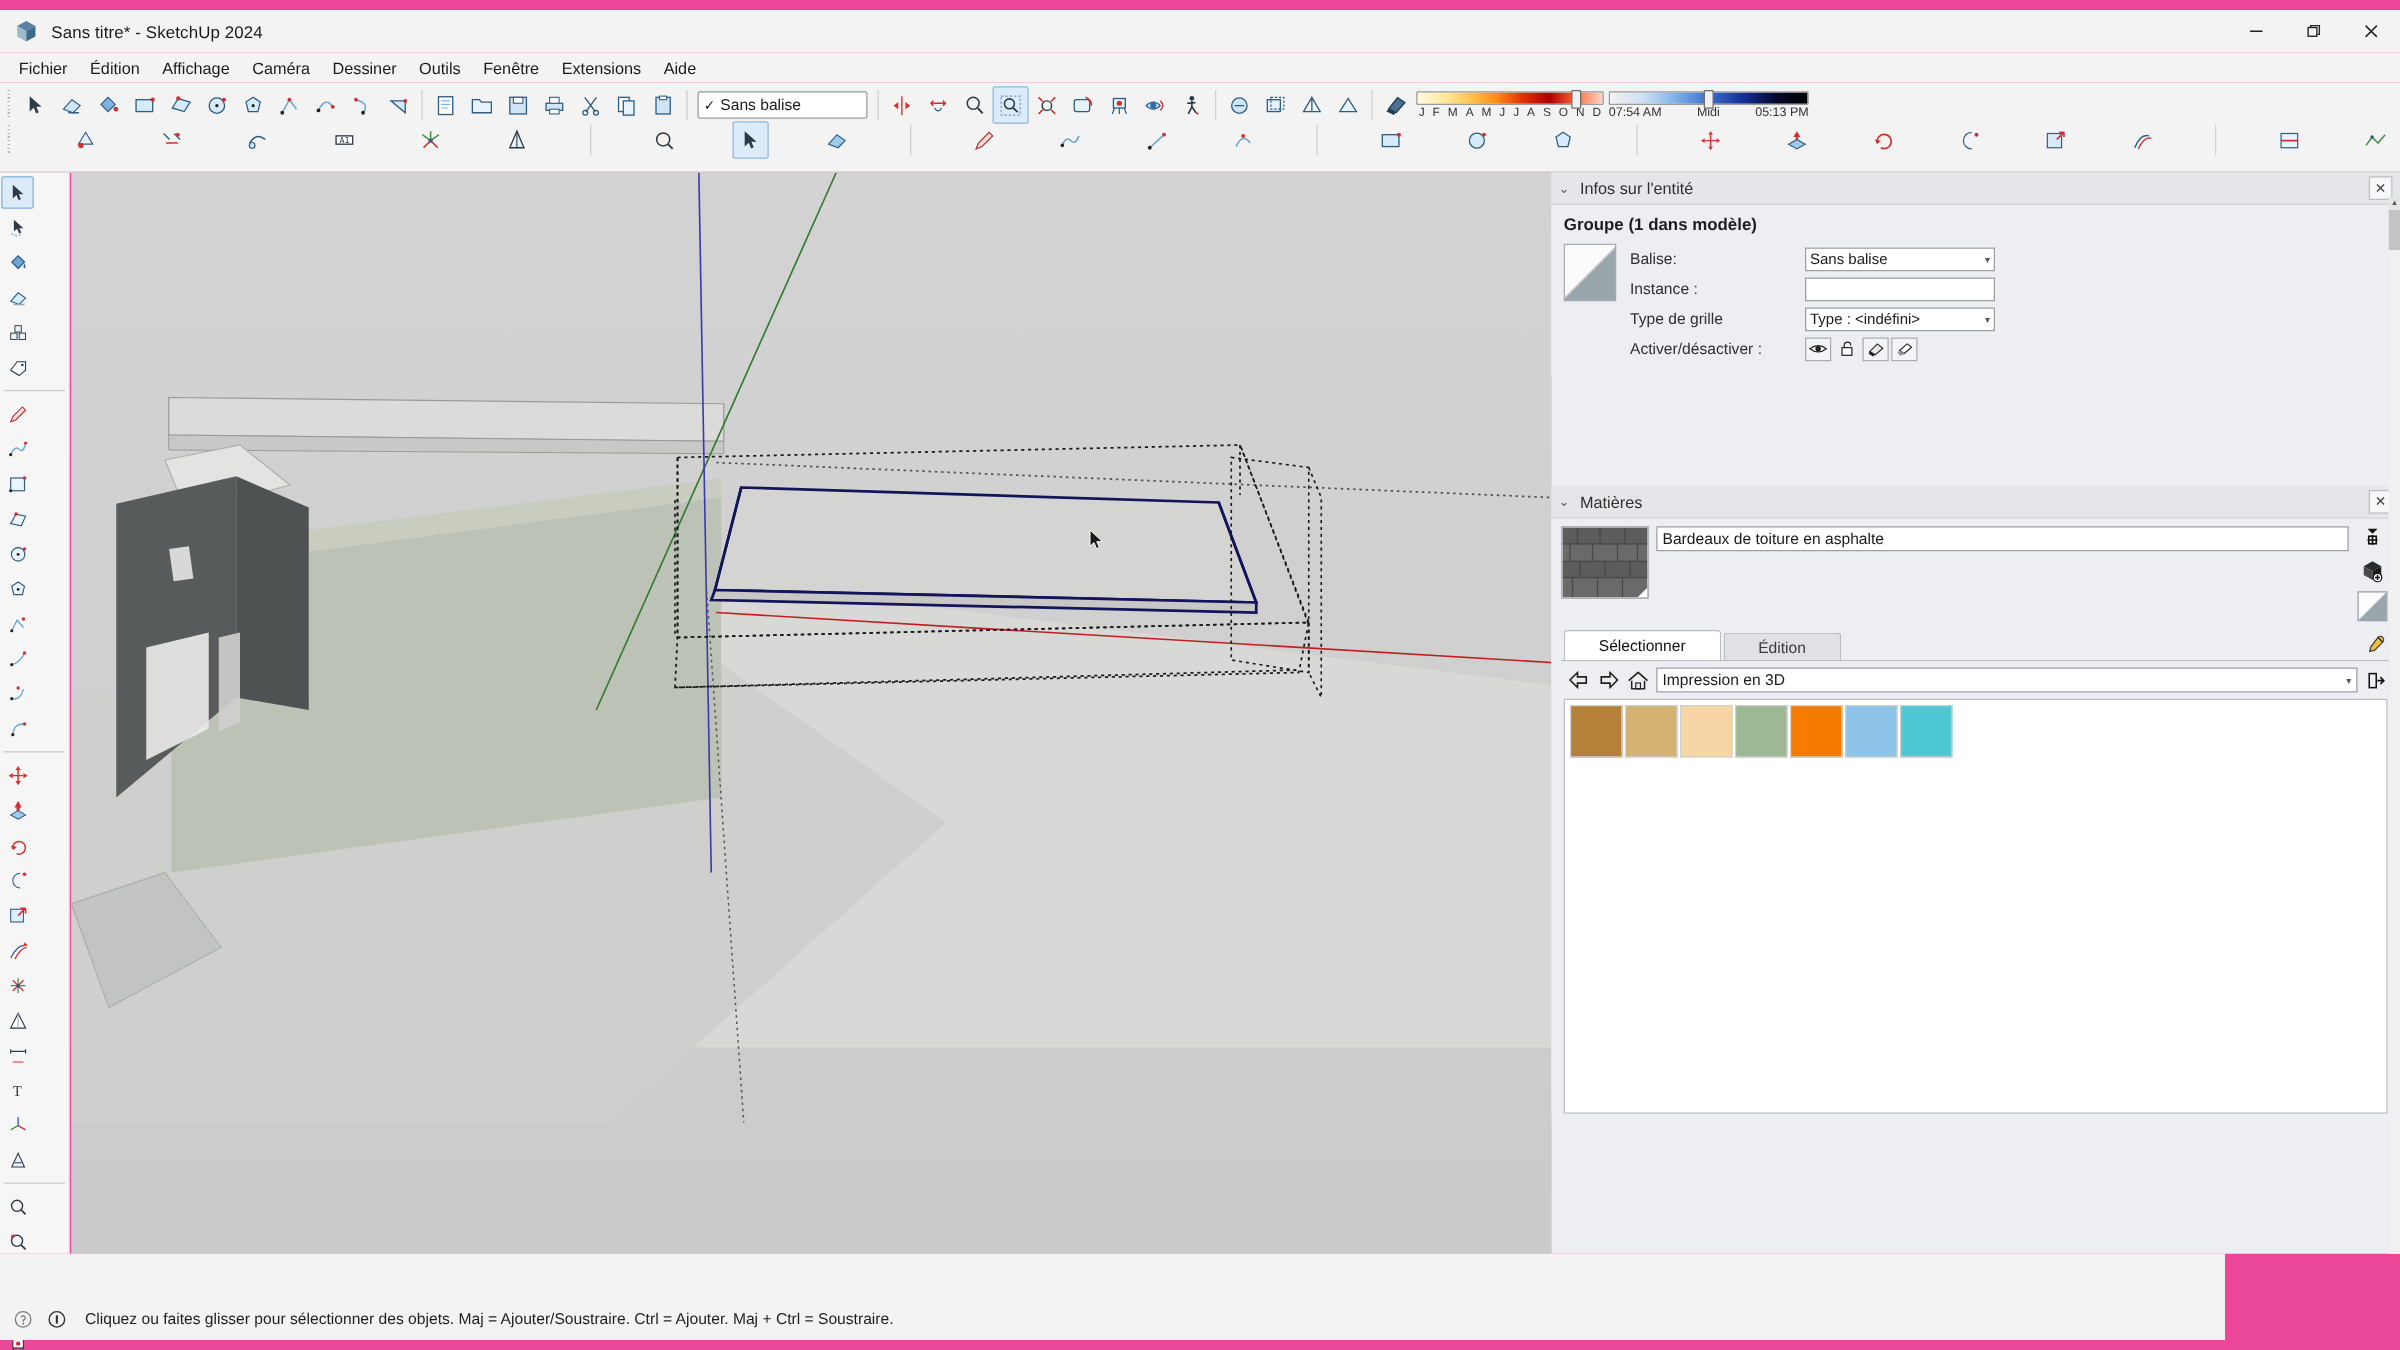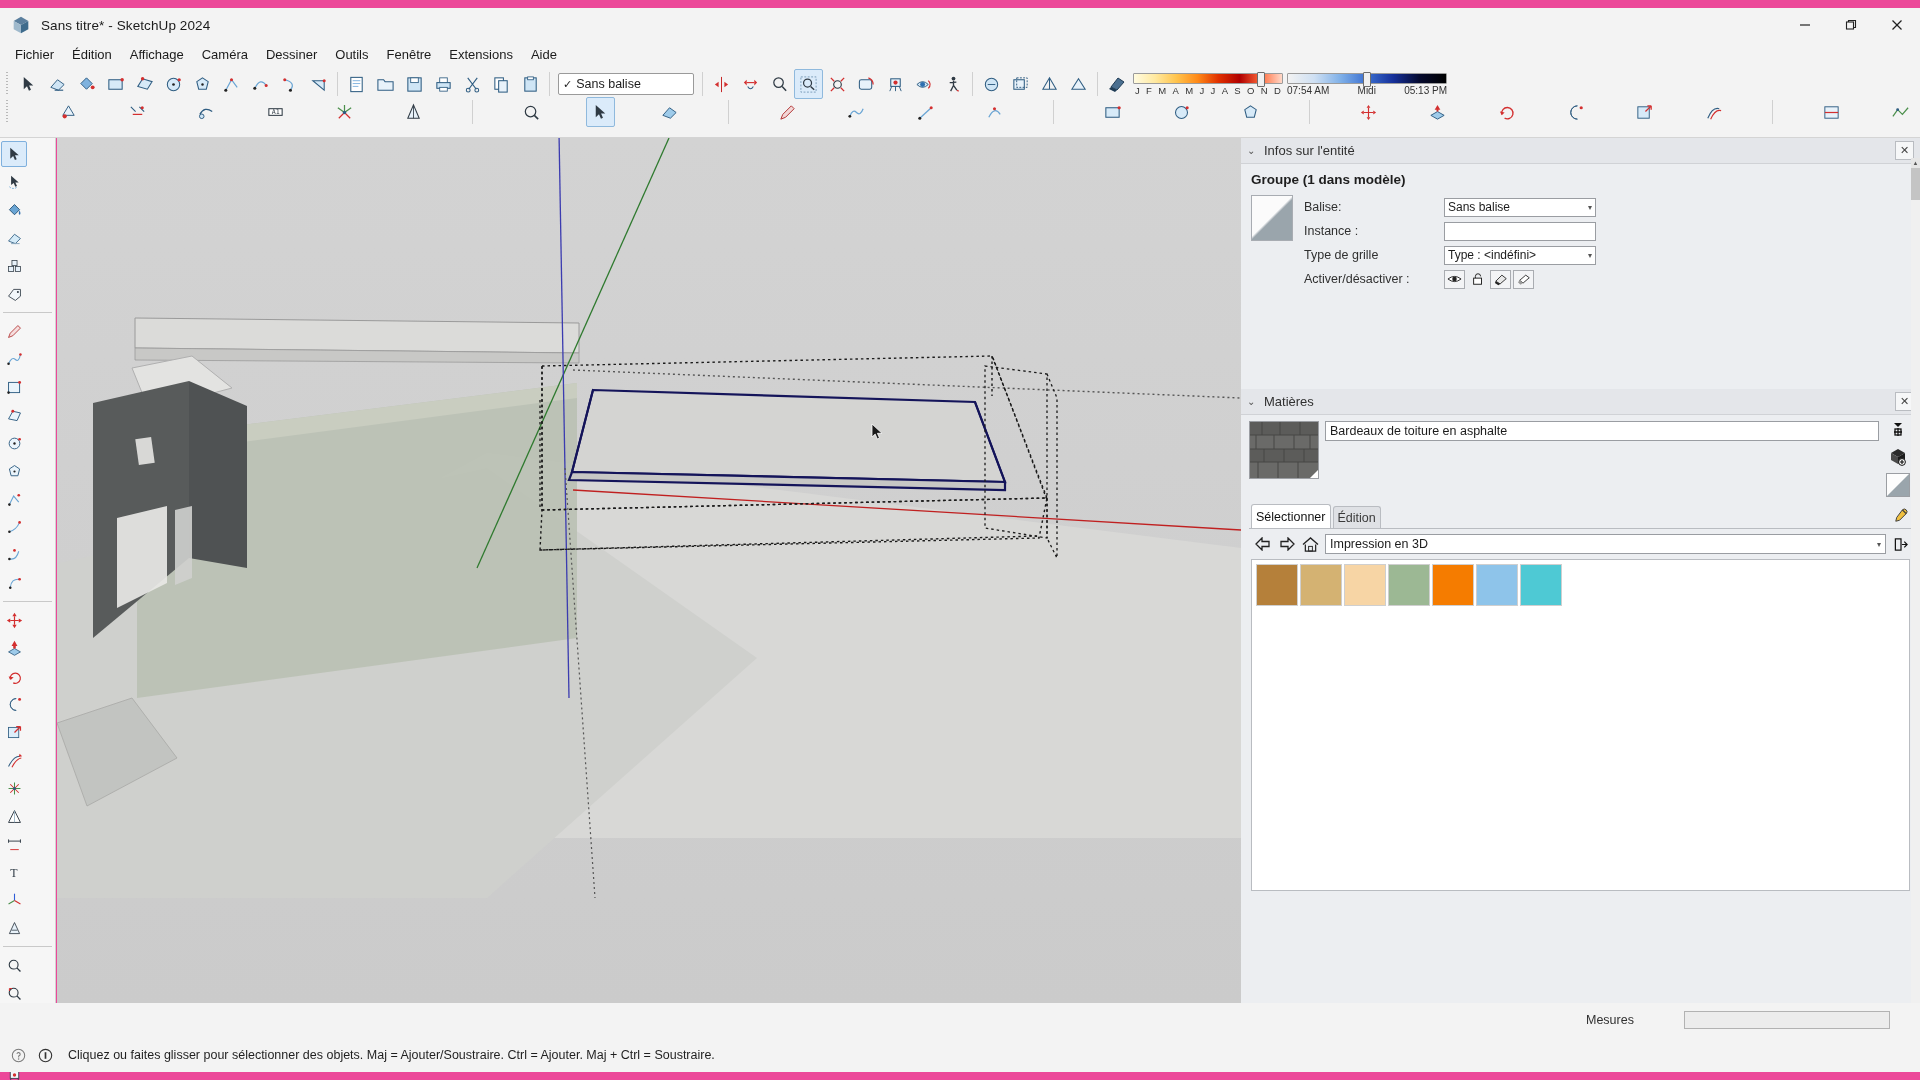--- a/index.html
+++ b/index.html
@@ -135,40 +135,40 @@
   .mat-thumb { width:70px; height:58px; border:1px solid #9b9ea3; flex:0 0 auto; overflow:hidden; position:relative; }
   .mat-mid { flex:1 1 auto; margin-left:6px; }
   .mat-name { height:20px; background:#fff; border:1px solid #9a9da2; display:flex; align-items:center;
     padding:0 4px; font-size:12.5px; }
   .mat-side { width:28px; margin-left:5px; display:flex; flex-direction:column; align-items:center; gap:6px; }
   .ms-btn { width:22px; height:20px; display:flex; align-items:center; justify-content:center; }
   .ms-swatch { width:24px; height:24px; border:1px solid #9b9ea3;
     background:linear-gradient(135deg,#fdfdfd 0 48%, #9aa5ac 52% 100%); }
 
   .mat-tabs { display:flex; align-items:flex-end; margin-top:7px; border-bottom:1px solid #b9bcc1; padding-left:2px; }
-  .mtab { height:22px; padding:0 4px; display:flex; align-items:center; font-size:12.5px;
+  .mtab { height:22px; padding:0 27px; display:flex; align-items:center; font-size:12.5px;
     border:1px solid #b9bcc1; border-bottom:none; background:#dfe1e5; color:#3a3a3a;
     border-radius:3px 3px 0 0; margin-right:2px; }
   .mtab.sel { background:#fff; color:#111; height:24px; }
   .mat-tabs .sp { flex:1 1 auto; }
   .eyedrop { width:24px; height:20px; display:flex; align-items:center; justify-content:center; margin-bottom:2px; }
 
   .mat-nav { display:flex; align-items:center; gap:5px; padding:5px 2px 5px 4px; background:#eceef1; }
   .navico { width:19px; height:18px; display:flex; align-items:center; justify-content:center; }
   .libsel { flex:1 1 auto; height:20px; background:#fff; border:1px solid #9a9da2;
     display:flex; align-items:center; padding:0 4px; font-size:12.5px; }
   .libsel .sp { flex:1 1 auto; }
 
   .swatch-area { background:#fff; border:1px solid #b9bcc1; margin:0 2px; height:332px; padding:4px; }
   .swatch-row { display:flex; gap:2px; }
   .swatch { width:42px; height:42px; border:1px solid #cfcfcf; }
 
   
   .statusbar {
-    position:absolute; left:0; top:1003px; width:1920px; height:69px; background:#f3f3f3;
+    position:absolute; left:0; top:1003px; width:1780px; height:69px; background:#f3f3f3;
   }
   .sb-inner { position:absolute; left:0; top:35px; width:1920px; height:34px; display:flex; align-items:center; }
   .sb-ico { width:18px; height:18px; margin-left:9px; display:flex; align-items:center; justify-content:center; }
   .sb-text { margin-left:14px; font-size:12.5px; color:#1f1f1f; }
   .measure-wrap { position:absolute; right:6px; top:1003px; width:340px; height:34px;
     display:flex; align-items:center; }
   .measure-lbl { font-size:12.5px; color:#303030; margin-left:12px; width:98px; }
   .measure-in { flex:1 1 auto; height:18px; background:#ececec; border:1px solid #b2b2b2; margin-right:24px; }
 
   .scrollbar-v { position:absolute; right:0; top:20px; width:9px; height:845px; background:#f0f0f0; }
@@ -1201,18 +1201,14 @@
       <div class="sb-ico">
         <svg width="15" height="15" viewBox="0 0 16 16">
             <circle cx="8" cy="8" r="6.6" fill="none" stroke="#333" stroke-width="1.2"></circle>
             <path d="M8 4.5 V11.5" stroke="#333" stroke-width="1.8"></path>
           </svg>
       </div>
       <div class="sb-text">Cliquez ou faites glisser pour sélectionner des objets. Maj = Ajouter/Soustraire. Ctrl = Ajouter. Maj + Ctrl = Soustraire.</div>
     </div>
   </div>
 
-  <div class="measure-wrap">
-    <div class="measure-lbl">Mesures</div>
-    <div class="measure-in"></div>
-  </div>
 
 </div>
 
 </body></html>

